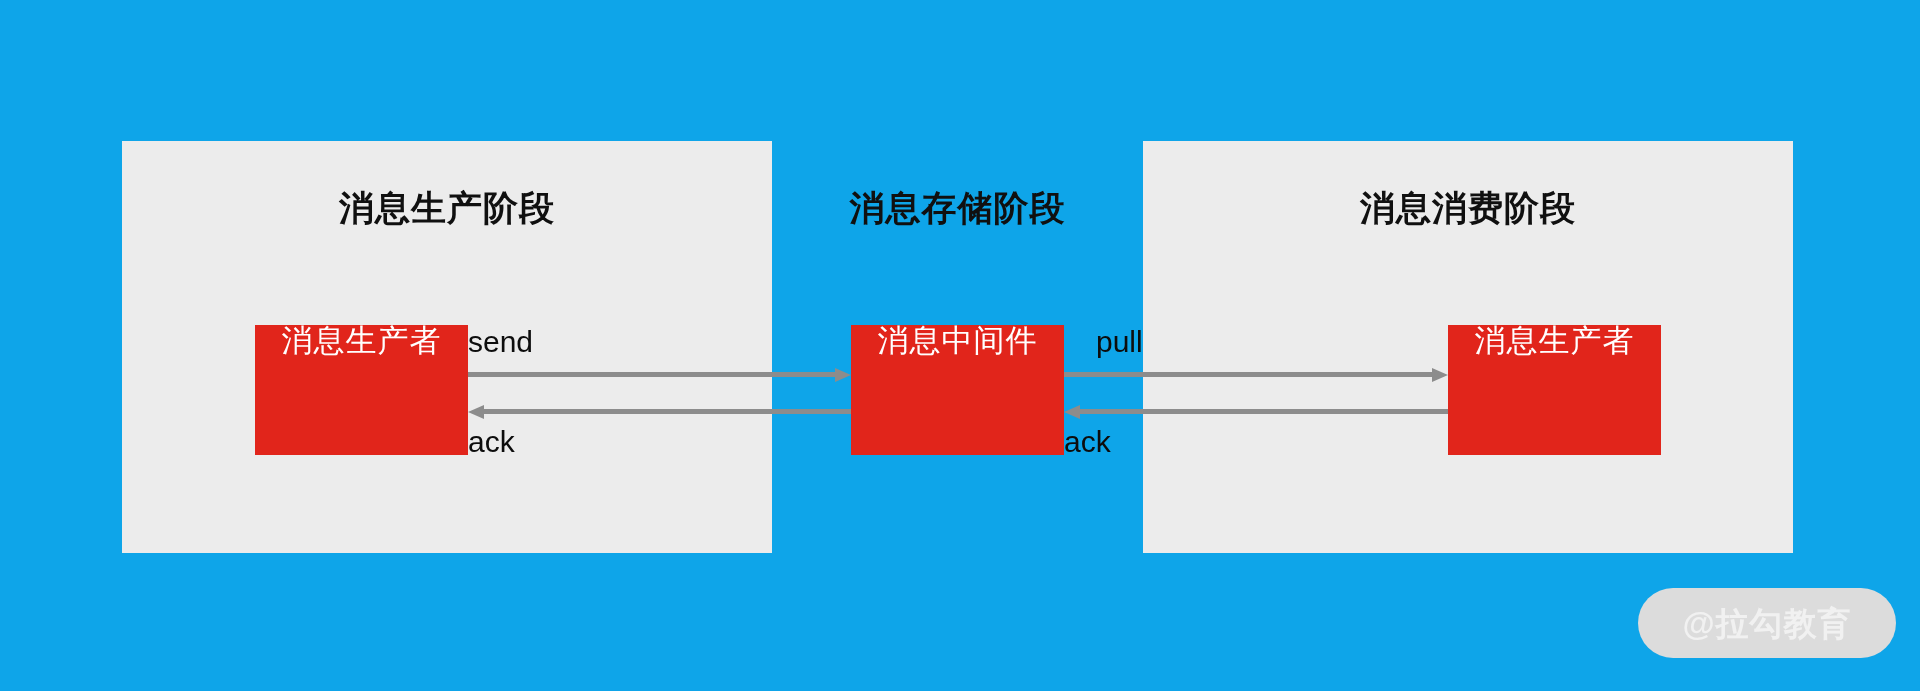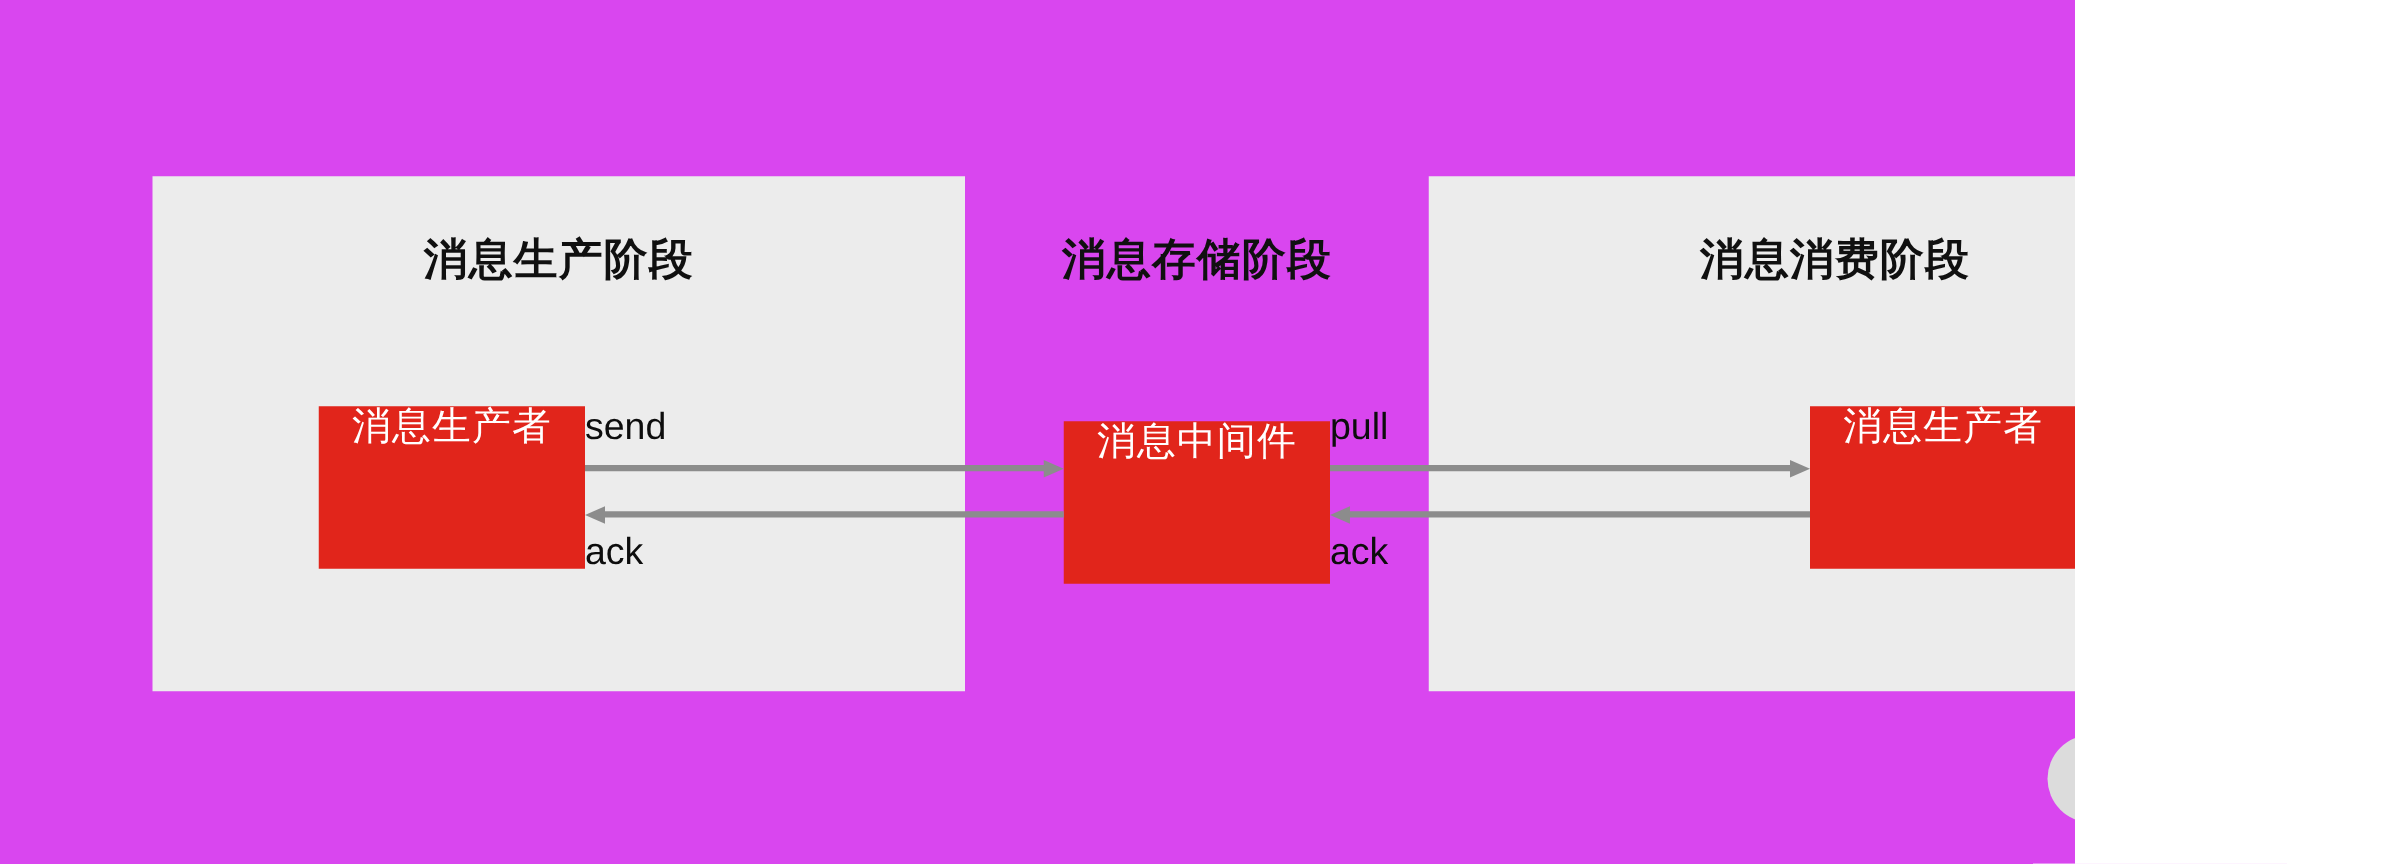--- a/index.html
+++ b/index.html
@@ -6,23 +6,23 @@
   html, body {
     margin: 0;
     padding: 0;
     background: #ffffff;
   }
   body {
     font-family: "Liberation Sans", "DejaVu Sans", sans-serif;
   }
   #canvas {
     position: relative;
-    width: 1660px;
+    width: 1920px;
     height: 691px;
-    background: #d946ef;
+    background: #0ea5e9;
     overflow: hidden;
   }
 
   
   .stage-panel {
     position: absolute;
     top: 141px;
     height: 412px;
     background: #ececec;
   }
@@ -66,21 +66,21 @@
   }
   .node-box .node-label {
     color: #ffffff;
     font-size: 31px;
     font-weight: normal;
     letter-spacing: 1px;
     white-space: nowrap;
     line-height: 1;
   }
   .node-box.node-producer   { left: 255px; }
-  .node-box.node-broker     { left: 851px; margin-top: 12px; }
+  .node-box.node-broker     { left: 851px; }
   .node-box.node-consumer   { left: 1448px; }
 
   
   .arrow {
     position: absolute;
     height: 7px;
   }
   .arrow .shaft {
     position: absolute;
     top: 1px;
@@ -117,21 +117,21 @@
   .arrow-label {
     position: absolute;
     font-size: 30px;
     color: #0d0d0d;
     text-align: left;
     white-space: nowrap;
     line-height: 1;
   }
   .arrow-label.label-send { left: 468px;  width: 383px; top: 327px; }
   .arrow-label.label-ack1 { left: 468px;  width: 383px; top: 427px; }
-  .arrow-label.label-pull { left: 1064px; width: 384px; top: 327px; }
+  .arrow-label.label-pull { left: 1064px; width: 384px; top: 327px; padding-left: 32px; }
   .arrow-label.label-ack2 { left: 1064px; width: 384px; top: 427px; }
 
   
   .watermark {
     position: absolute;
     left: 1638px;
     top: 588px;
     width: 258px;
     height: 70px;
     border-radius: 35px;

